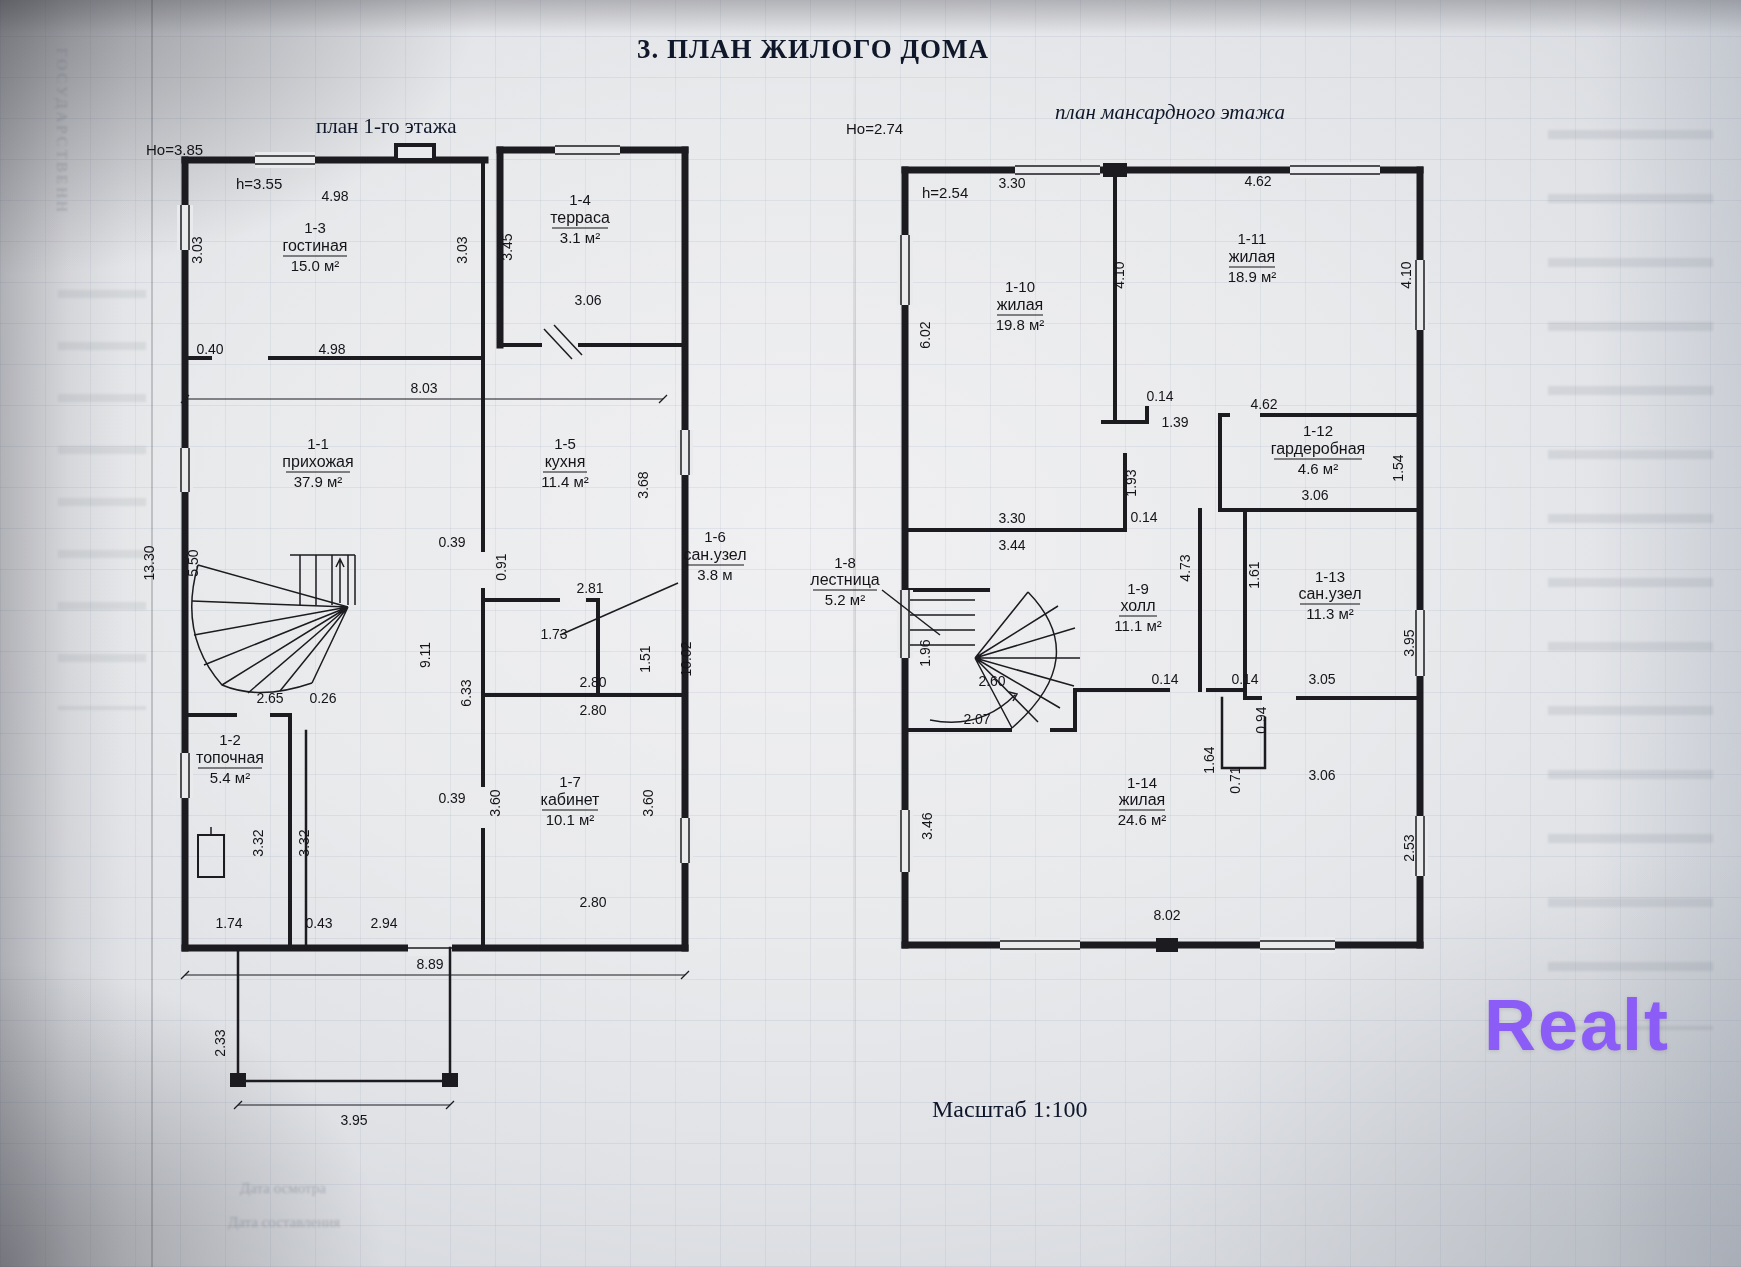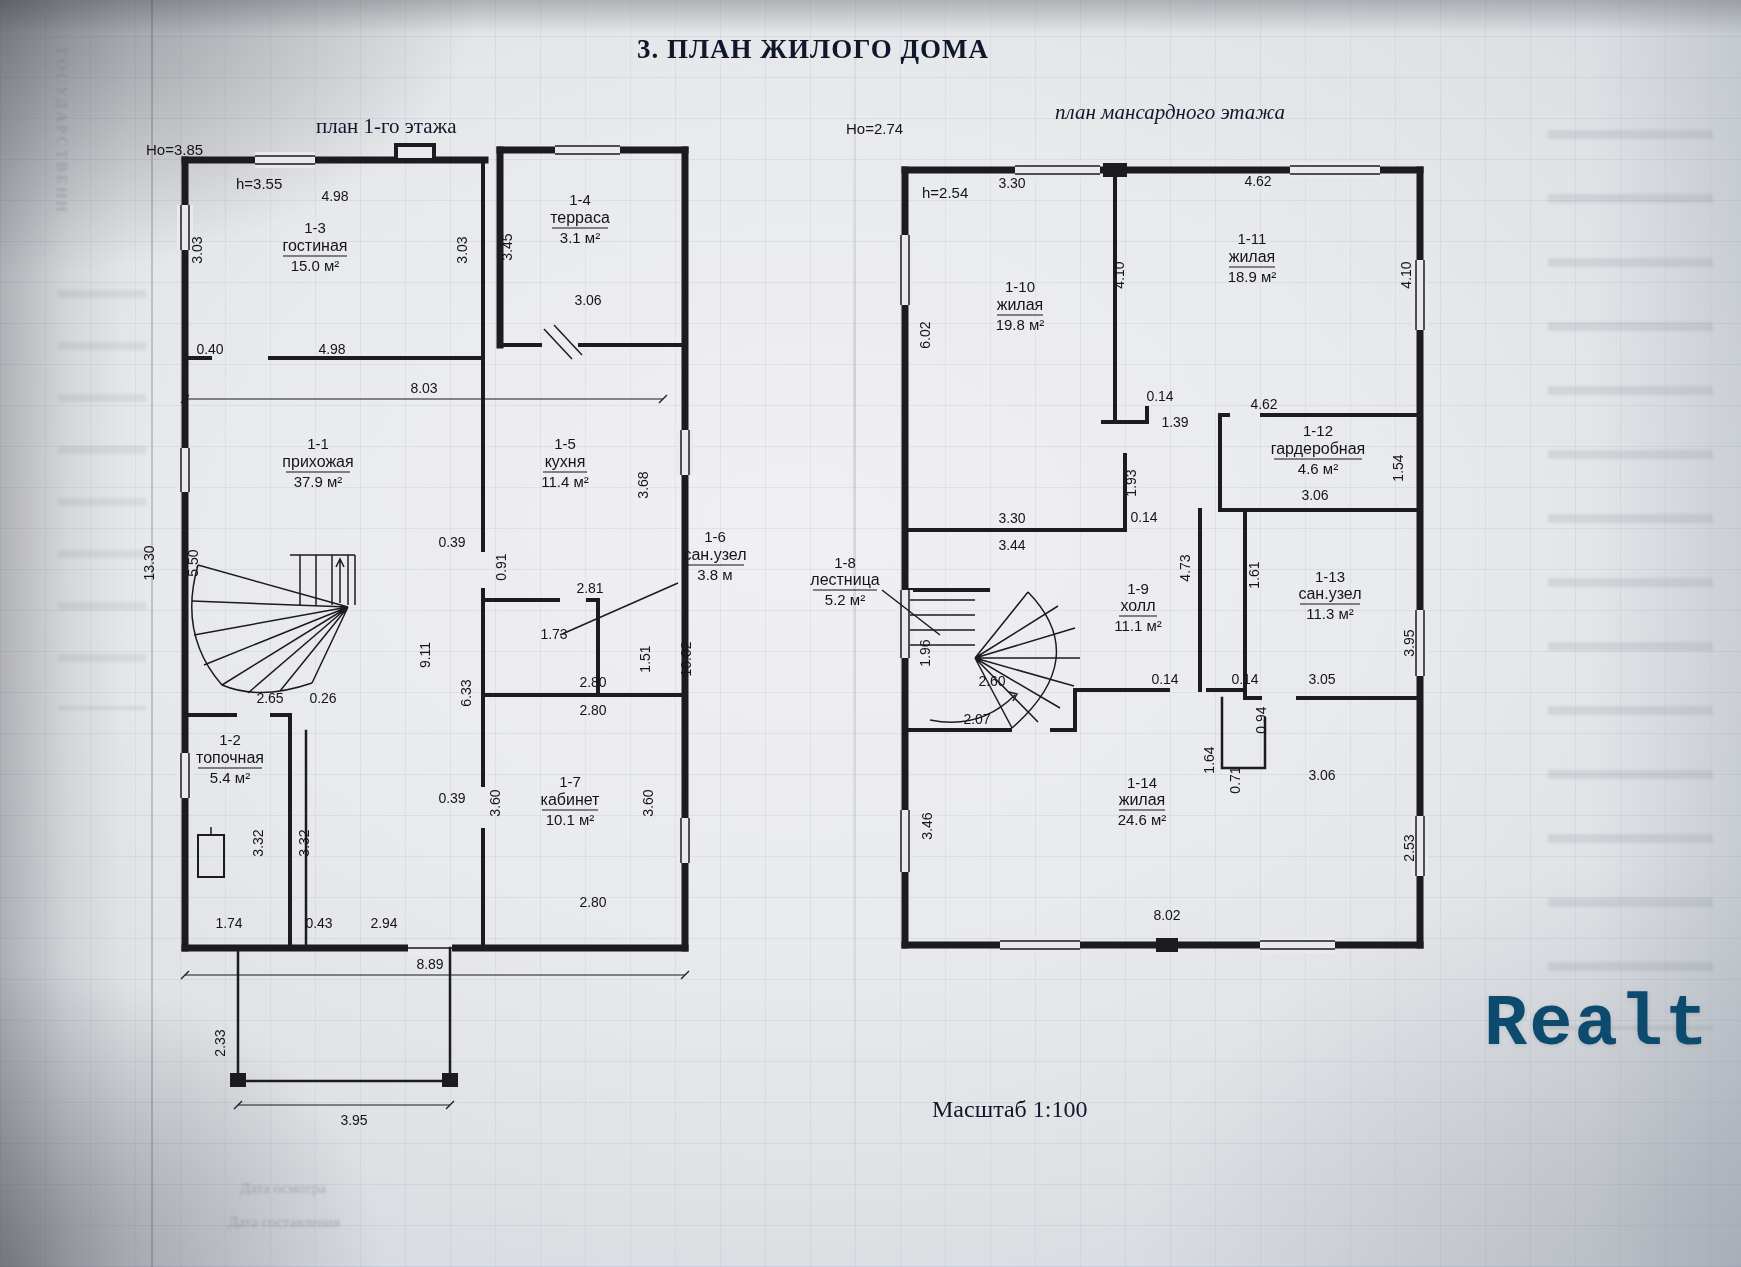--- a/index.html
+++ b/index.html
@@ -24,21 +24,21 @@
   .crease{left:853px;top:0;width:3px;height:100%;background:linear-gradient(180deg,rgba(130,132,140,0) 0%,rgba(130,132,140,0.22) 30%,rgba(130,132,140,0.12) 70%,transparent);}
   .ghost-col-right{left:1548px;top:130px;width:165px;height:900px;filter:blur(1.2px);
     background:repeating-linear-gradient(180deg, rgba(110,115,128,0.14) 0 9px, transparent 9px 64px);}
   .ghost-col-left{left:58px;top:290px;width:88px;height:420px;filter:blur(1.2px);
     background:repeating-linear-gradient(180deg, rgba(110,115,128,0.12) 0 8px, transparent 8px 52px);}
 
   .ann{position:absolute;color:#0f172a;}
   .title{font-family:"Liberation Serif",serif;font-weight:bold;font-size:27px;letter-spacing:1px;}
   .subtitle{font-family:"Liberation Serif",serif;font-size:21px;}
   .scale{font-family:"Liberation Serif",serif;font-size:24px;}
-  .watermark{font-family:Liberation Mono, monospace;font-weight:bold;font-size:72px;letter-spacing:2px;color:#0c4a6e;text-shadow:0 1px 4px rgba(0,0,0,0.12);}
+  .watermark{font-family:Liberation Sans, sans-serif;font-weight:bold;font-size:72px;letter-spacing:2px;color:#8b5cf6;text-shadow:0 1px 4px rgba(0,0,0,0.12);}
   .bleed{position:absolute;color:rgba(90,96,112,0.34);filter:blur(1px);font-family:"Liberation Serif",serif;}
   .bleed-v{transform:rotate(90deg);transform-origin:0 0;font-size:15px;letter-spacing:3px;}
 
   svg{position:absolute;overflow:visible;}
   .we{stroke:#1b1b20;stroke-width:7;fill:none;stroke-linecap:square;}
   .wi{stroke:#1b1b20;stroke-width:4;fill:none;stroke-linecap:square;}
   .wt{stroke:#1b1b20;stroke-width:2.5;fill:none;stroke-linecap:square;}
   .st{stroke:#1b1b20;stroke-width:1.5;fill:none;}
   .winr{fill:#e9eaec;stroke:none;}
   .winl{stroke:#1b1b20;stroke-width:1.5;}

